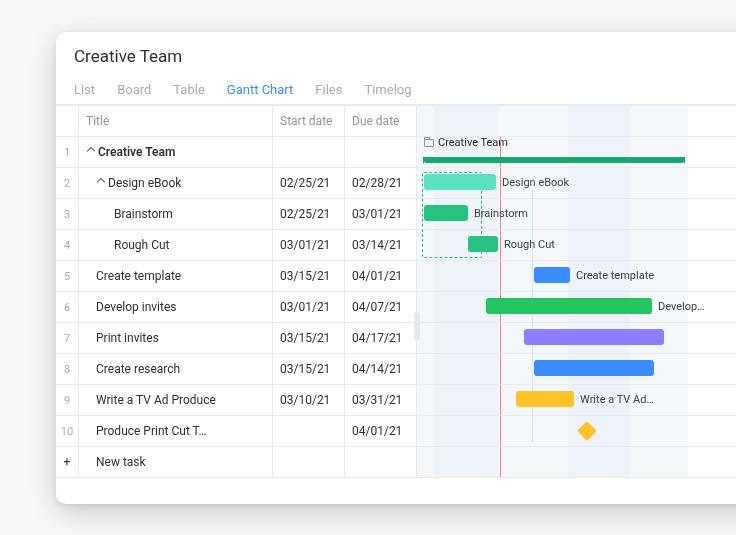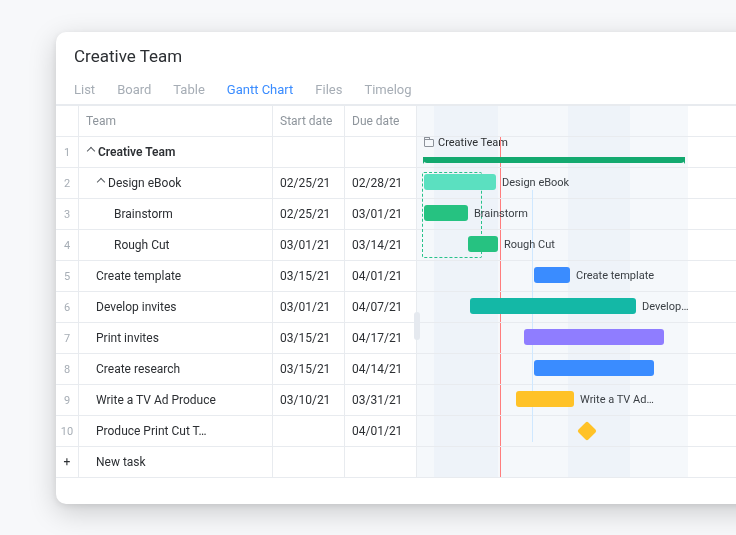--- a/index.html
+++ b/index.html
@@ -113,21 +113,21 @@
     <div class="tab">Timelog</div>
     <div class="tabs-underline"></div>
   </div>
 
   <div class="grid" id="grid">
     <div class="vline v1"></div>
       <div class="vline v2"></div>
       <div class="vline v3"></div>
       <div class="vline v4"></div>
   <div class="cell head rownum"></div>
-      <div class="cell head">Team</div>
+      <div class="cell head">Title</div>
       <div class="cell head">Start date</div>
       <div class="cell head">Due date</div>
       <div class="cell timeline-cell">
         <div class="tl-header">
           <div class="month-row">
             <div class="seg" style="width: 198px;">March</div>
             <div class="seg" style="width: 68px;">April</div>
           </div>
           <div class="span-row">
             <div class="seg" style="width: 64px;"></div>
@@ -239,21 +239,21 @@
       <div class="cell">04/07/21</div>
       <div class="cell timeline-cell">
         <div class="tl-bg">
           <div class="tl-band" style="left: 0px; width: 18px;"></div>
           <div class="tl-band alt" style="left: 18px; width: 64px;"></div>
           <div class="tl-band" style="left: 82px; width: 70px;"></div>
           <div class="tl-band alt" style="left: 152px; width: 62px;"></div>
           <div class="tl-band" style="left: 214px; width: 58px;"></div>
           <div class="tl-today" style="left: 84px;"></div>
         </div>
-        <div class="bar" style="left: 54px; width: 166px; background: #14b8a6; padding-left: 20px;">
+        <div class="bar" style="left: 70px; width: 166px; background: #22c55e; padding-left: 20px;">
           <span class="bar-label">Develop…</span>
         </div>
       </div>
       <div class="cell rownum">7</div>
       <div class="cell title-cell indent1">Print invites</div>
       <div class="cell">03/15/21</div>
       <div class="cell">04/17/21</div>
       <div class="cell timeline-cell">
         <div class="tl-bg">
           <div class="tl-band" style="left: 0px; width: 18px;"></div>

